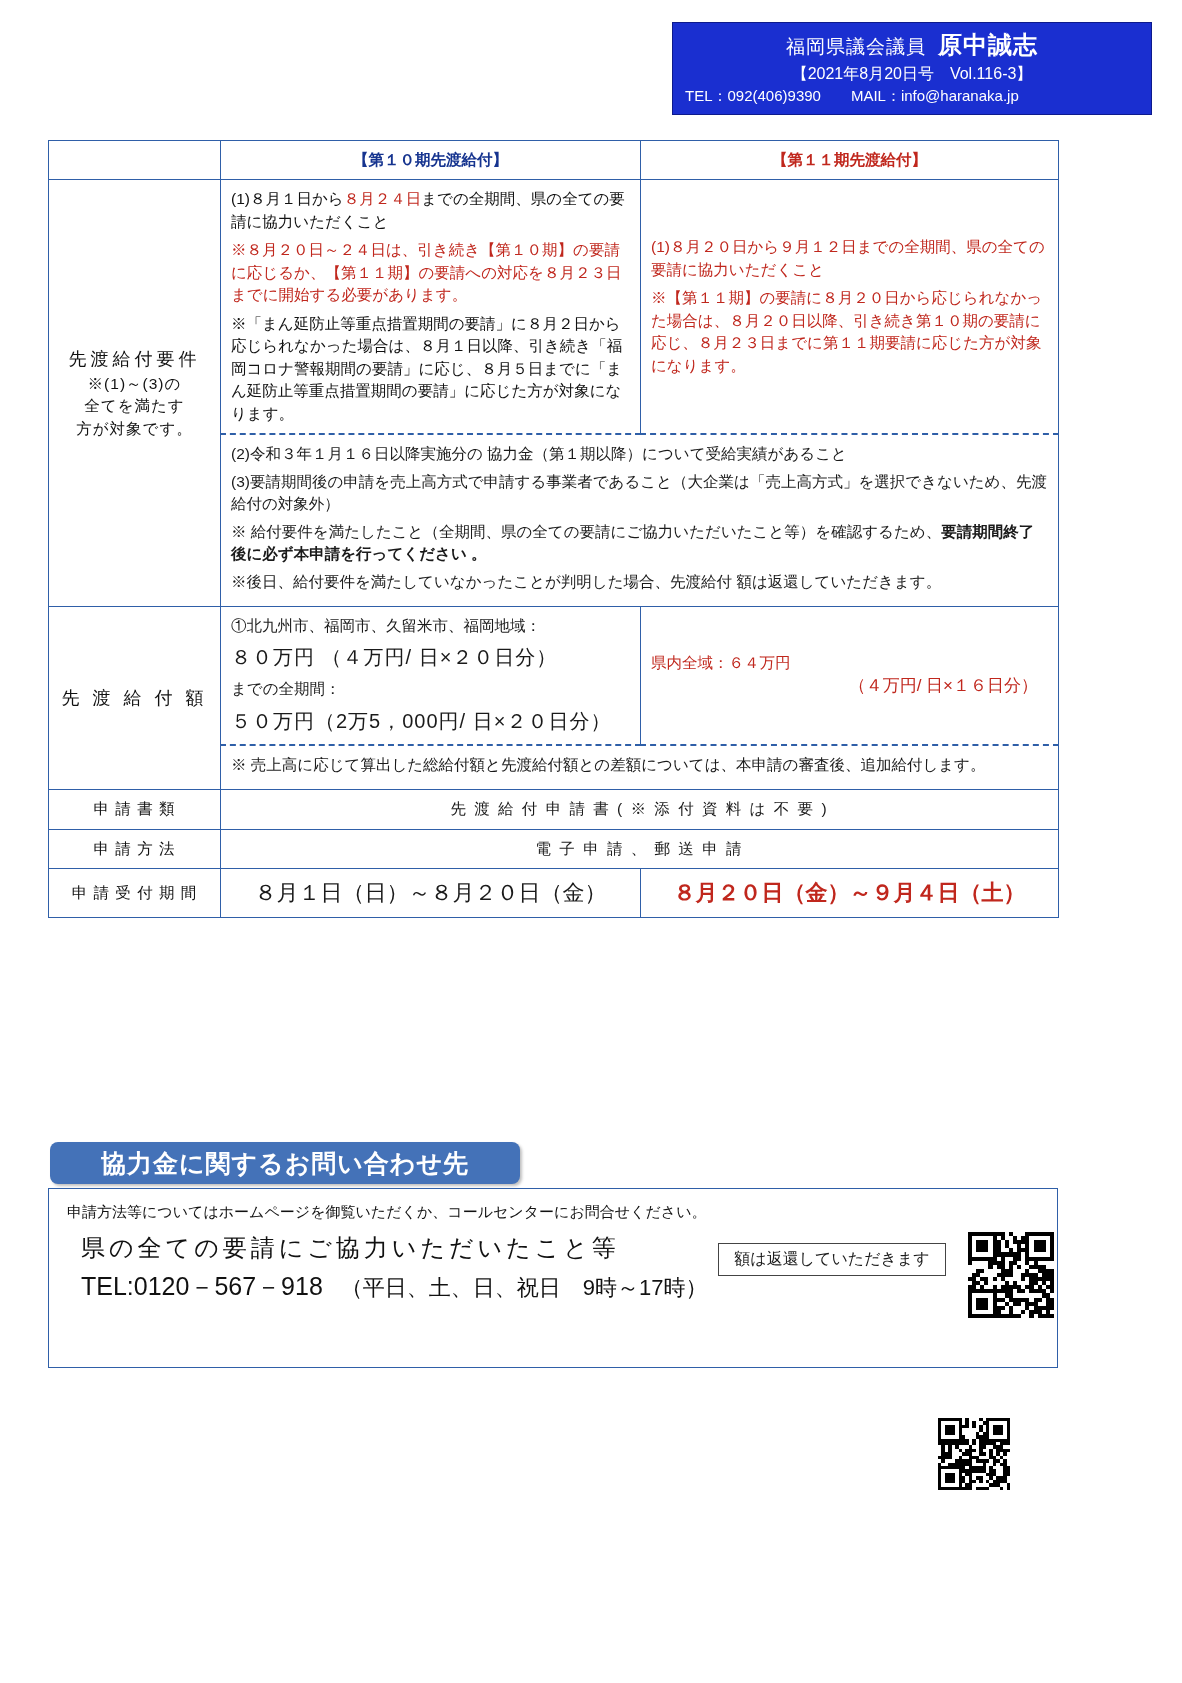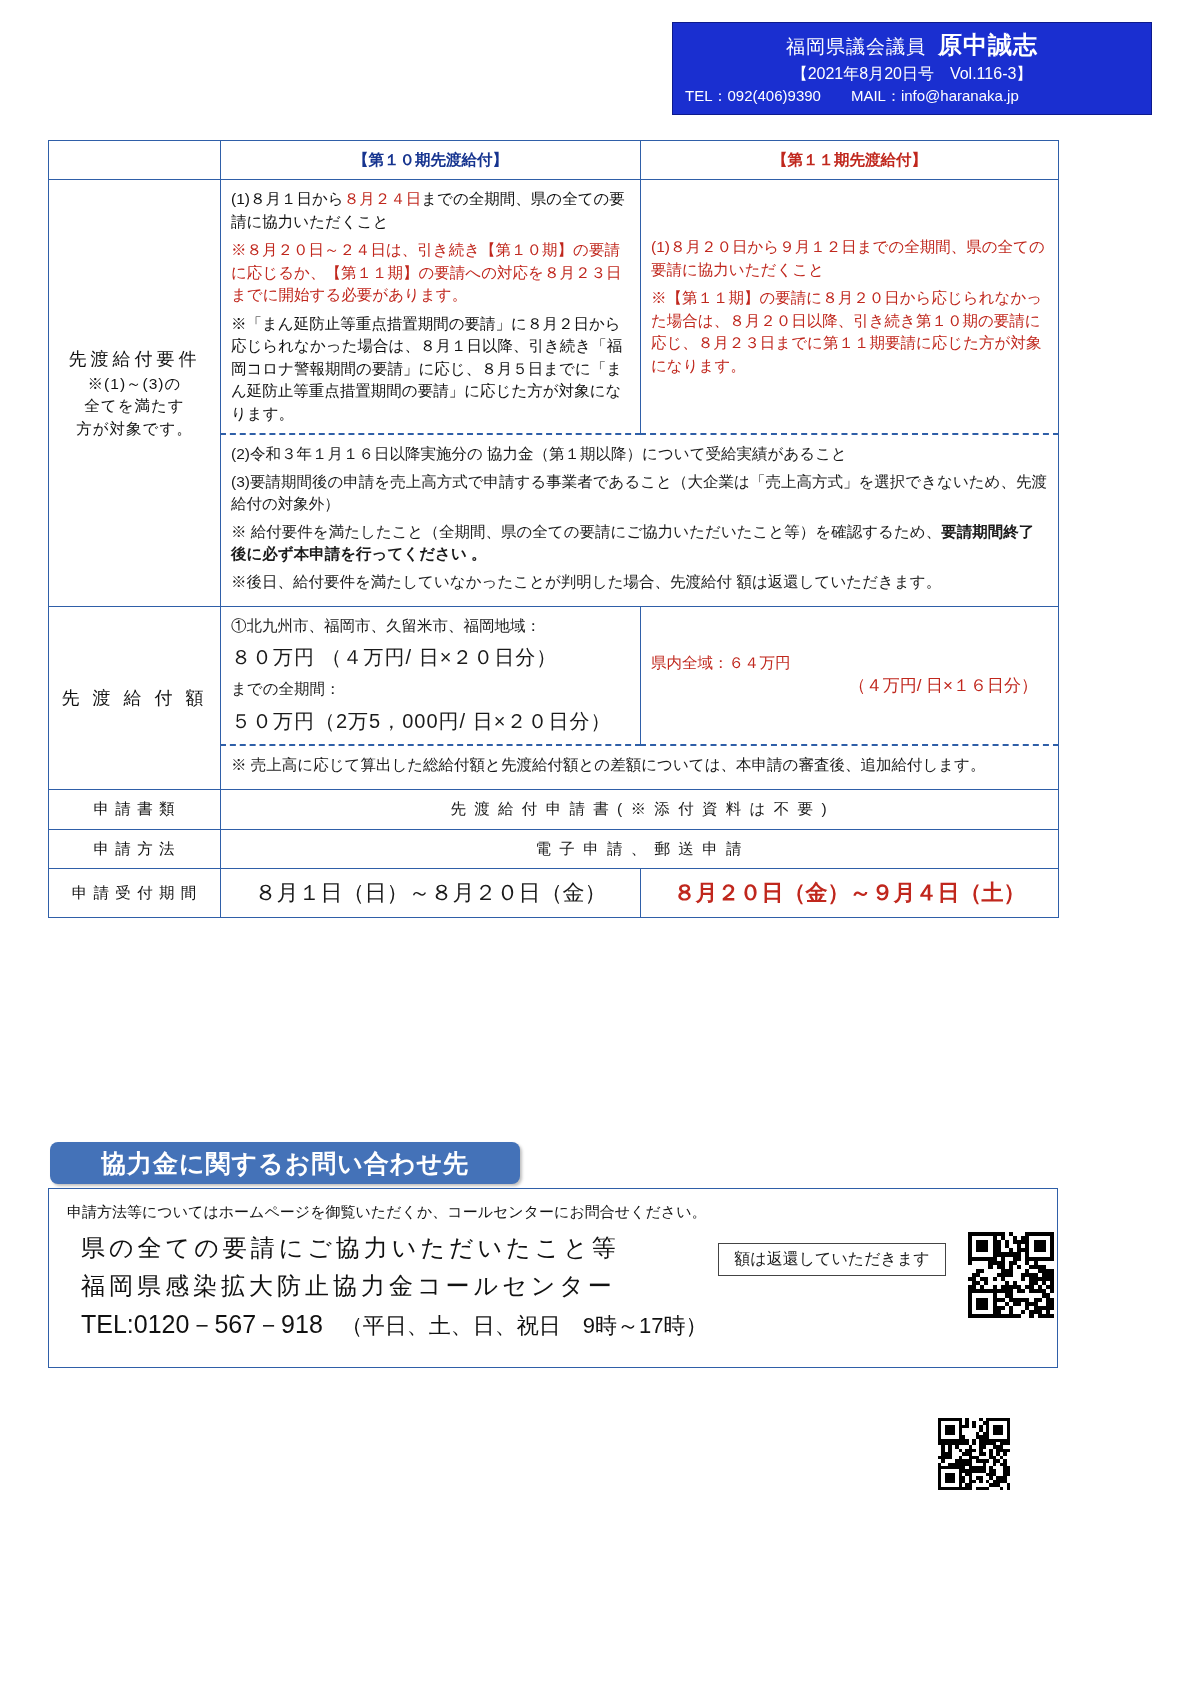--- a/index.html
+++ b/index.html
@@ -365,21 +365,20 @@
         <td class="center" style="font-size:22px;">８月１日（日）～８月２０日（金）</td>
         <td class="center red" style="font-size:22px;font-weight:bold;">８月２０日（金）～９月４日（土）</td>
       </tr>
     </tbody>
   </table>
 
   <div class="inquiry-badge">協力金に関するお問い合わせ先</div>
   <div class="inquiry-box">
     <p class="inq-note">申請方法等についてはホームページを御覧いただくか、コールセンターにお問合せください。</p>
     <p class="inq-line">県の全ての要請にご協力いただいたこと等</p>
-    <p class="inq-line">福岡県感染拡大防止協力金コールセンター</p>
     <p class="inq-tel">
       <span>TEL:0120－567－918</span><span class="hours">（平日、土、日、祝日　9時～17時）</span>
     </p>
   </div>
   <div class="qr-caption">額は返還していただきます</div>
   <div class="qr qr1" id="qr1">
       <i></i>
       <i></i>
       <i></i>
       <i></i>

